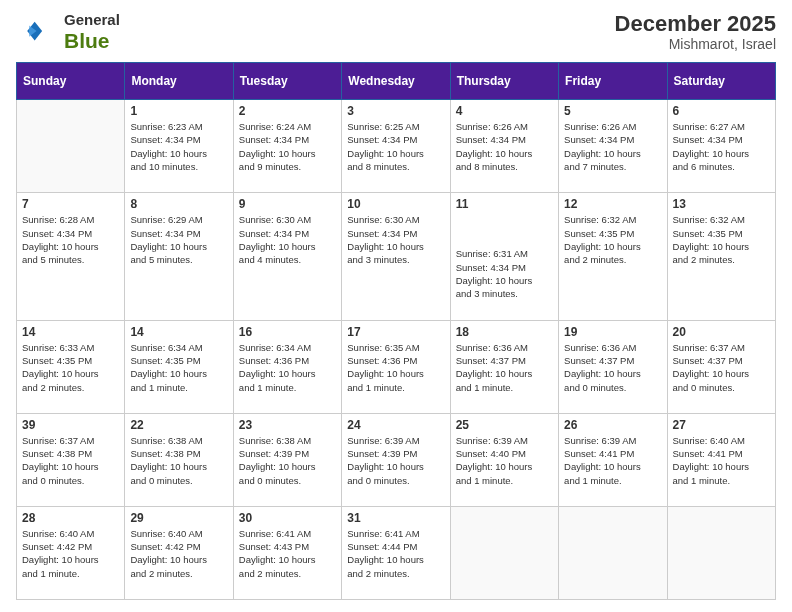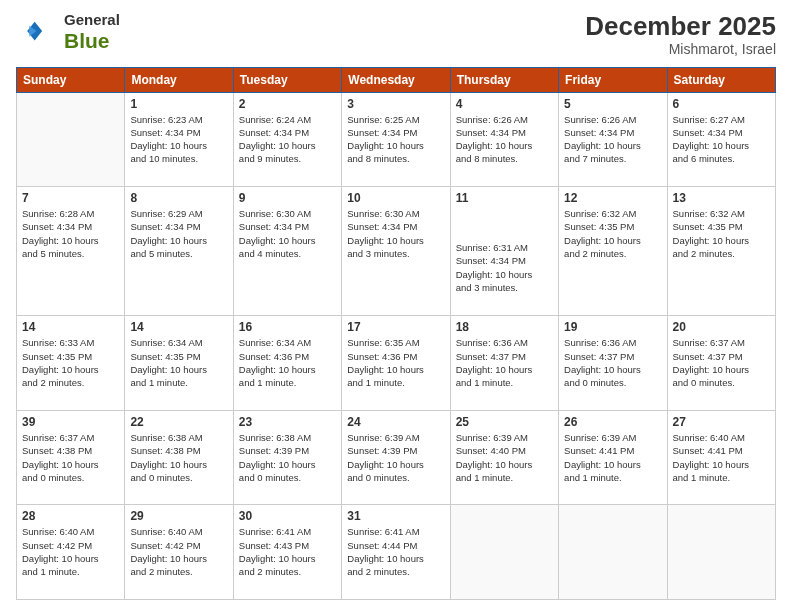--- a/index.html
+++ b/index.html
@@ -45,41 +45,41 @@
       color: #4d7c0f;
     }
     .logo-icon {
       width: 28px;
       height: 28px;
     }
     .title-area {
       text-align: right;
     }
     .month-title {
-      font-size: 26px;
+      font-size: 22px;
       font-weight: bold;
       color: #333;
       line-height: 1.1;
     }
     .subtitle {
       font-size: 14px;
       color: #555;
     }
     .calendar {
       flex: 1;
       border: 1px solid #ccc;
       border-collapse: collapse;
       width: 100%;
       table-layout: fixed;
     }
     .calendar th {
-      background-color: #c2410c;
+      background-color: #4c1d95;
       color: white;
       text-align: left;
-      padding: 5px 6px;
+      padding: 11px 6px;
       font-size: 12px;
       font-weight: bold;
       border: 1px solid #2560a0;
     }
     .calendar td {
       border: 1px solid #ccc;
       vertical-align: top;
       padding: 4px 5px;
       height: 82px;
     }

